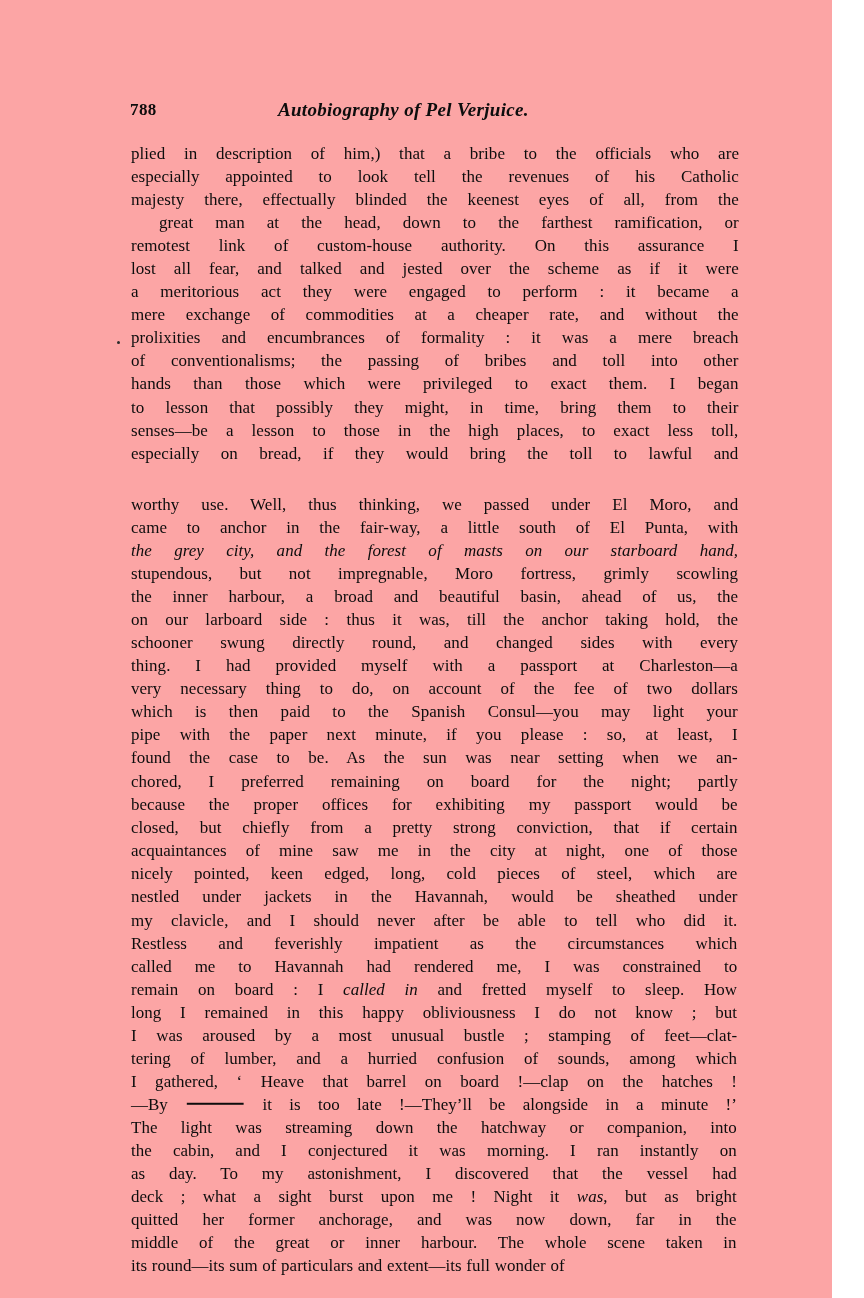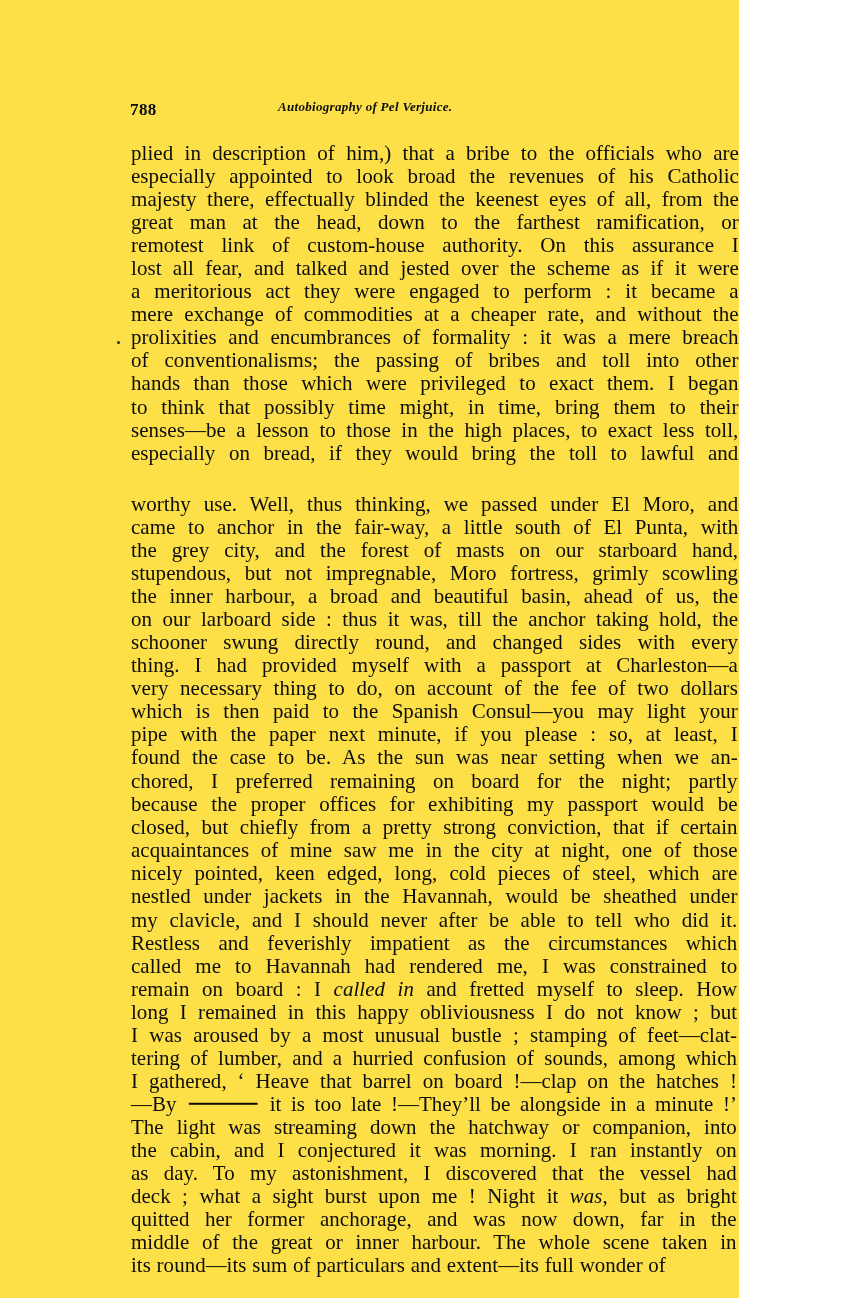--- a/index.html
+++ b/index.html
@@ -4,23 +4,23 @@
 <title>Autobiography of Pel Verjuice — page 788</title>
 <style>
   html, body {
     margin: 0;
     padding: 0;
     background: #ffffff;
   }
 
   .page {
     position: relative;
-    width: 739px;
+    width: 832px;
     height: 1298px;
-    background: #fde047;
+    background: #fca5a5;
     overflow: hidden;
     font-family: "Liberation Serif", "DejaVu Serif", serif;
     color: #0d0d0d;
     -webkit-font-smoothing: none;
   }
 
   
   .running-head {
     position: absolute;
     left: 130px;
@@ -36,39 +36,39 @@
     font-size: 17px;
     font-weight: bold;
     letter-spacing: 0.4px;
     font-family: "Liberation Serif", "DejaVu Serif", serif;
   }
 
   .head-title {
     position: absolute;
     left: 148px;
     top: -1px;
-    font-size: 13px;
+    font-size: 19px;
     font-weight: bold;
     font-style: italic;
     letter-spacing: 0.3px;
     white-space: nowrap;
   }
 
   
   .textblock {
     position: absolute;
     left: 131px;
     top: 142px;
     width: 608px;
   }
 
   .line {
     position: relative;
     height: 23.05px;
-    font-size: 21px;
+    font-size: 17px;
     line-height: 23.05px;
     white-space: nowrap;
     letter-spacing: 0.05px;
   }
 
   
   .line > .words {
     display: block;
     text-align: justify;
     text-align-last: justify;
@@ -117,27 +117,27 @@
     <span class="head-title">Autobiography of Pel Verjuice.</span>
   </div>
 
   <div class="speck"></div>
 
   <div class="textblock">
       <div class="line">
         <span class="words" style="transform: scaleX(1) translateY(0px);">plied in description of him,) that a bribe to the officials who are</span>
       </div>
       <div class="line">
-        <span class="words" style="transform: scaleX(0.9999) translateY(0.02px);">especially appointed to look broad the revenues of his Catholic</span>
+        <span class="words" style="transform: scaleX(0.9999) translateY(0.02px);">especially appointed to look tell the revenues of his Catholic</span>
       </div>
       <div class="line">
         <span class="words" style="transform: scaleX(0.9998) translateY(0.04px);">majesty there, effectually blinded the keenest eyes of all, from the</span>
       </div>
       <div class="line">
-        <span class="words" style="transform: scaleX(0.9997) translateY(0.06px);">great man at the head, down to the farthest ramification, or</span>
+        <span class="words" style="transform: scaleX(0.9997) translateY(0.06px); margin-left: 28px;">great man at the head, down to the farthest ramification, or</span>
       </div>
       <div class="line">
         <span class="words" style="transform: scaleX(0.9997) translateY(0.08px);">remotest link of custom-house authority.   On this assurance I</span>
       </div>
       <div class="line">
         <span class="words" style="transform: scaleX(0.9996) translateY(0.1px);">lost all fear, and talked and jested over the scheme as if it were</span>
       </div>
       <div class="line">
         <span class="words" style="transform: scaleX(0.9995) translateY(0.11px);">a meritorious act they were engaged to perform : it became a</span>
       </div>
@@ -147,36 +147,36 @@
       <div class="line">
         <span class="words" style="transform: scaleX(0.9993) translateY(0.15px);">prolixities and encumbrances of formality :  it was a mere breach</span>
       </div>
       <div class="line">
         <span class="words" style="transform: scaleX(0.9992) translateY(0.17px);">of conventionalisms; the passing of bribes and toll into other</span>
       </div>
       <div class="line">
         <span class="words" style="transform: scaleX(0.9991) translateY(0.19px);">hands than those which were privileged to exact them.   I began</span>
       </div>
       <div class="line">
-        <span class="words" style="transform: scaleX(0.9991) translateY(0.21px);">to think that possibly time might, in time, bring them to their</span>
+        <span class="words" style="transform: scaleX(0.9991) translateY(0.21px);">to lesson that possibly they might, in time, bring them to their</span>
       </div>
       <div class="line">
         <span class="words" style="transform: scaleX(0.999) translateY(0.23px);">senses—be a lesson to those in the high places, to exact less toll,</span>
       </div>
       <div class="line">
         <span class="words" style="transform: scaleX(0.9989) translateY(0.25px);">especially on bread, if they would bring the toll to lawful and</span>
       </div>
       <div class="line">
         <span class="words" style="transform: scaleX(0.9988) translateY(0.27px); margin-top: 28px;">worthy use.  Well, thus thinking, we passed under El Moro, and</span>
       </div>
       <div class="line">
         <span class="words" style="transform: scaleX(0.9987) translateY(0.29px);">came to anchor in the fair-way, a little south of El Punta, with</span>
       </div>
       <div class="line">
-        <span class="words" style="transform: scaleX(0.9986) translateY(0.31px);">the grey city, and the forest of masts on our starboard hand,</span>
+        <span class="words" style="transform: scaleX(0.9986) translateY(0.31px); font-style: italic;">the grey city, and the forest of masts on our starboard hand,</span>
       </div>
       <div class="line">
         <span class="words" style="transform: scaleX(0.9985) translateY(0.34px);">stupendous, but not impregnable, Moro fortress, grimly scowling</span>
       </div>
       <div class="line">
         <span class="words" style="transform: scaleX(0.9986) translateY(0.33px);">the inner harbour, a broad and beautiful basin, ahead of us, the</span>
       </div>
       <div class="line">
         <span class="words" style="transform: scaleX(0.9984) translateY(0.36px);">on our larboard side : thus it was, till the anchor taking hold, the</span>
       </div>

